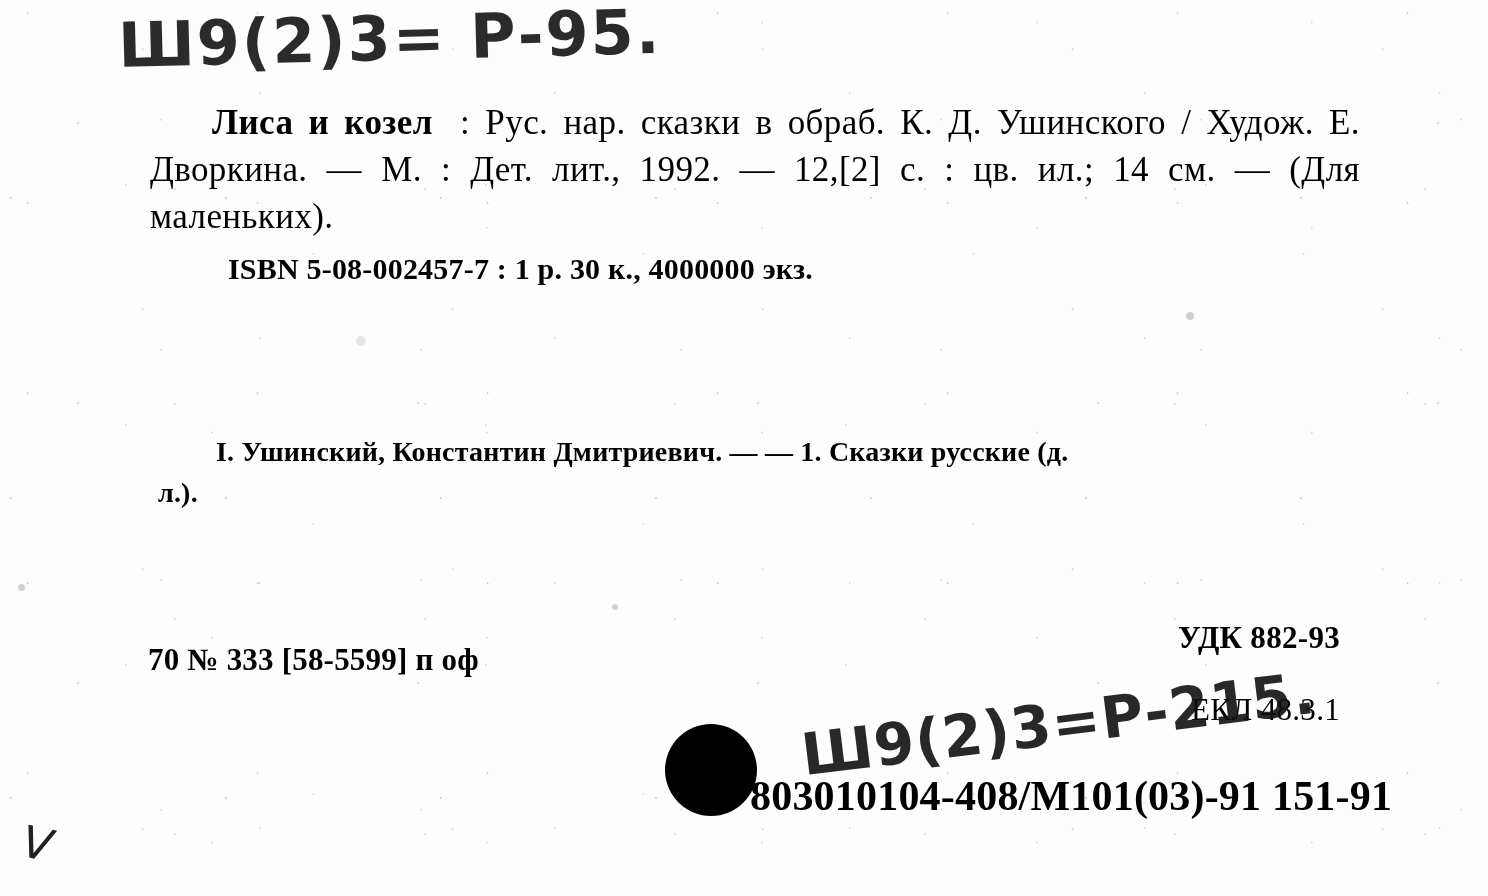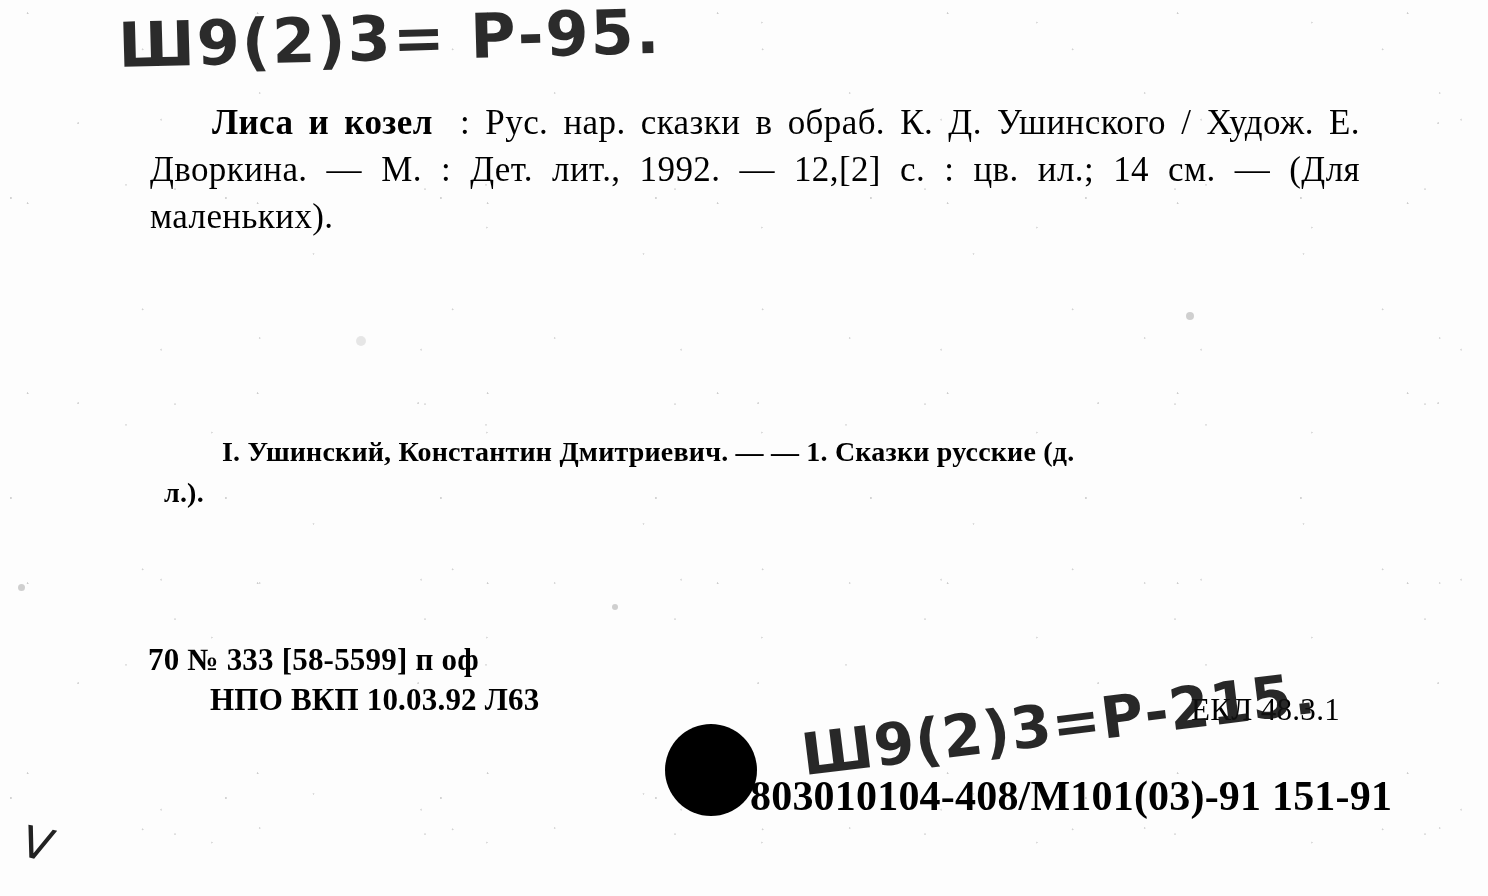--- a/index.html
+++ b/index.html
@@ -106,21 +106,21 @@
     left: 228px;
     top: 252px;
     font-size: 30px;
     font-weight: 700;
     letter-spacing: 0.2px;
   }
 
   
   .tracings {
     position: absolute;
-    left: 164px;
+    left: 158px;
     top: 432px;
     width: 1200px;
     font-size: 28px;
     font-weight: 700;
     line-height: 1.45;
     letter-spacing: 0.2px;
   }
   .tracings .indent { text-indent: 58px; }
 
   
@@ -185,31 +185,32 @@
   <div class="stain" style="left:18px; top:584px; width:7px; height:7px;"></div>
   <div class="stain" style="left:612px; top:604px; width:6px; height:6px;"></div>
   <div class="stain" style="left:356px; top:336px; width:10px; height:10px; opacity:.5;"></div>
 
   <div class="handwriting-top">Ш9(2)3= Р-95.</div>
 
   <div class="main-entry indent-first">
     <span class="lead">Лиса и козел</span><span> : Рус. нар. сказки в обраб. К. Д. Ушинского / Худож. Е. Дворкина. — М. : Дет. лит., 1992. — 12,[2] с. : цв. ил.; 14 см. — (Для маленьких).</span>
   </div>
 
+  <div class="isbn-line">ISBN 5-08-002457-7 : 1 р. 30 к., 4000000 экз.</div>
 
   <div class="tracings">
     <div class="indent">I. Ушинский, Константин Дмитриевич. — — 1. Сказки русские (д.</div>
     <div>л.).</div>
   </div>
 
+  <div class="udc">УДК 882-93</div>
   <div class="ekl">ЕКЛ 48.3.1</div>
 
   <div class="footer-left">
     <div class="l2">70 № 333 [58-5599] п оф</div>
-    <div class="l3">НПО ВКП 10.03.92 Л63</div>
   </div>
 
   <div class="blob"></div>
 
   <div class="code-line">803010104-408/М101(03)-91 151-91</div>
 
   <div class="handwriting-bottom">Ш9(2)3=Р-215.</div>
 
   <div class="handwriting-check">V</div>
 

